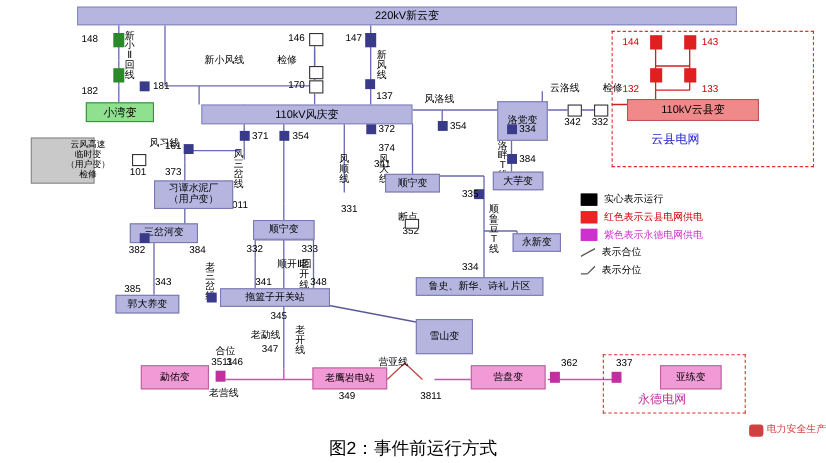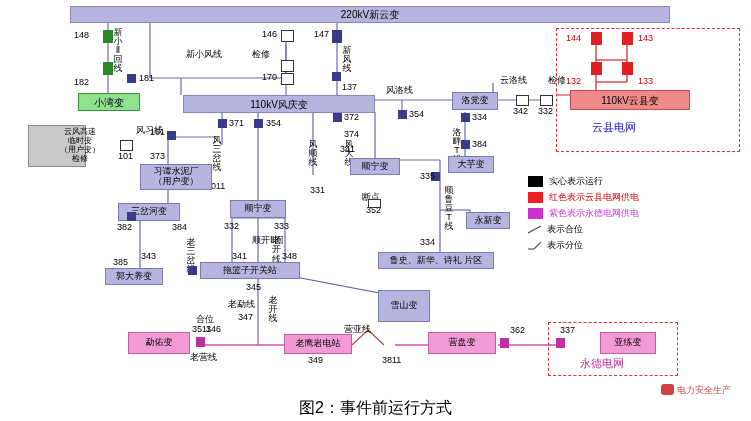--- a/index.html
+++ b/index.html
@@ -22,21 +22,21 @@
   .sub-red{background:#f08a8a;border:1px solid #c05050;font-size:10px;}
   .label{position:absolute;white-space:pre;line-height:1.05;}
   .v-label{position:absolute;white-space:pre;line-height:1.0;width:10px;text-align:center;}
   .sq{position:absolute;}
   .legend{position:absolute;left:528px;top:175px;width:210px;font-size:9px;}
   .legend-row{display:flex;align-items:center;margin-bottom:4px;height:12px;}
   .legend-swatch{width:13px;height:9px;margin-right:6px;flex:none;border:1px solid #000;}
   .legend-line{width:13px;height:9px;margin-right:6px;flex:none;position:relative;}
   .caption{position:absolute;left:0;top:398px;width:751px;text-align:center;font-size:16px;}
   .dashed-red{position:absolute;border:1px dashed #e03030;}
-  .wechat{position:absolute;right:20px;bottom:24px;font-size:9px;color:#d04040;display:flex;align-items:flex-start;}
+  .wechat{position:absolute;right:0;bottom:24px;font-size:9px;color:#d04040;display:flex;align-items:flex-end;}
   .wechat-logo{width:13px;height:11px;border-radius:3px;background:#d04040;margin-right:3px;}
 </style>
 </head>
 <body>
 
 <svg id="canvas">
   <g stroke="#6a6ab0" stroke-width="1.2" fill="none">
 
     <line x1="108" y1="23" x2="108" y2="55"></line>
     <line x1="108" y1="55" x2="108" y2="78"></line>
@@ -185,21 +185,21 @@
 <div class="label" style="left:344px;top:130px;">374</div>
 <div class="v-label" style="left:344px;top:140px;">风
 大
 线</div>
 <div class="label" style="left:340px;top:145px;">341</div>
 
 <div class="label" style="left:386px;top:86px;">风洛线</div>
 <div class="sq" style="left:398px;top:110px;width:9px;height:9px;background:#3a3a8a;"></div>
 <div class="label" style="left:409px;top:110px;">354</div>
 
-<div class="node sub-blue" style="left:452px;top:92px;width:46px;height:18px;">
+<div class="node sub-blue" style="left:452px;top:92px;width:46px;height:36px;">
   <span>洛党变</span>
 </div>
 <div class="label" style="left:500px;top:76px;">云洛线</div>
 <div class="label" style="left:548px;top:76px;">检修</div>
 <div class="sq" style="left:516px;top:95px;width:11px;height:9px;background:#fff;border:1px solid #333;"></div>
 <div class="label" style="left:513px;top:107px;">342</div>
 <div class="sq" style="left:540px;top:95px;width:11px;height:9px;background:#fff;border:1px solid #333;"></div>
 <div class="label" style="left:538px;top:107px;">332</div>
 <div class="sq" style="left:461px;top:113px;width:9px;height:9px;background:#3a3a8a;"></div>
 <div class="label" style="left:472px;top:113px;">334</div>

